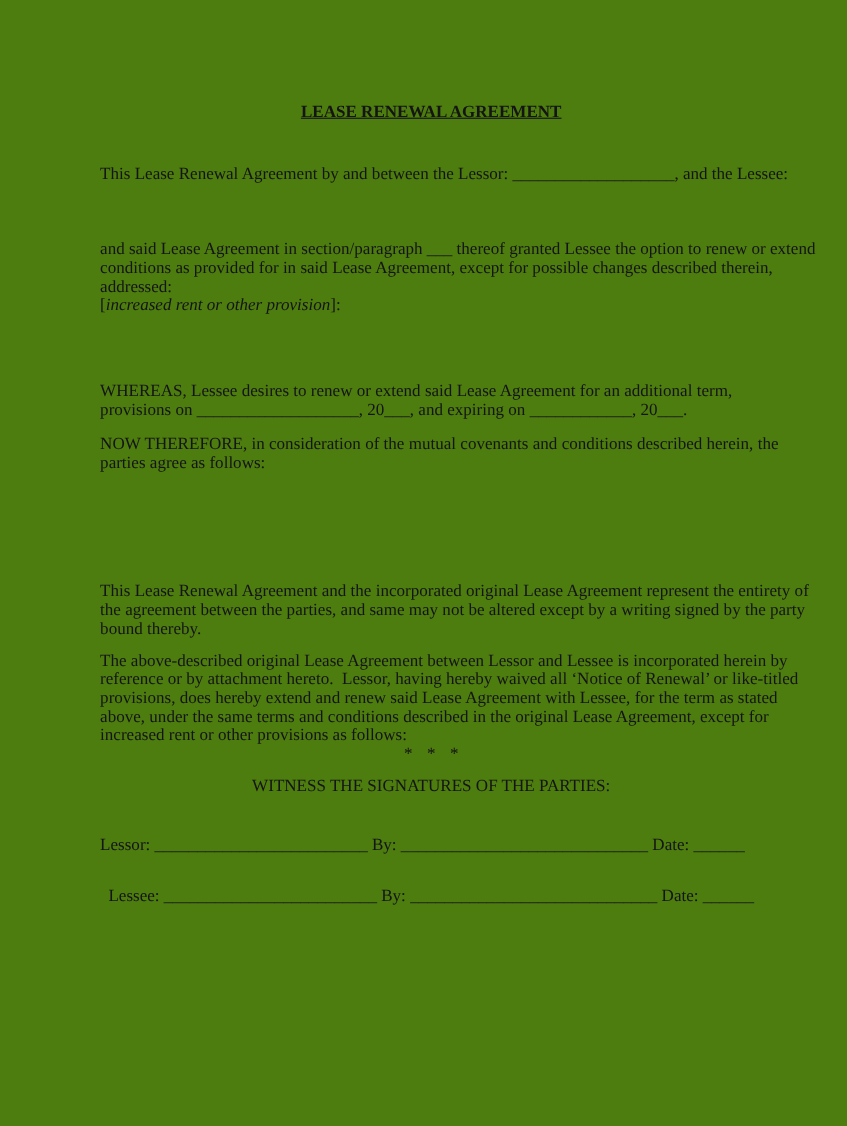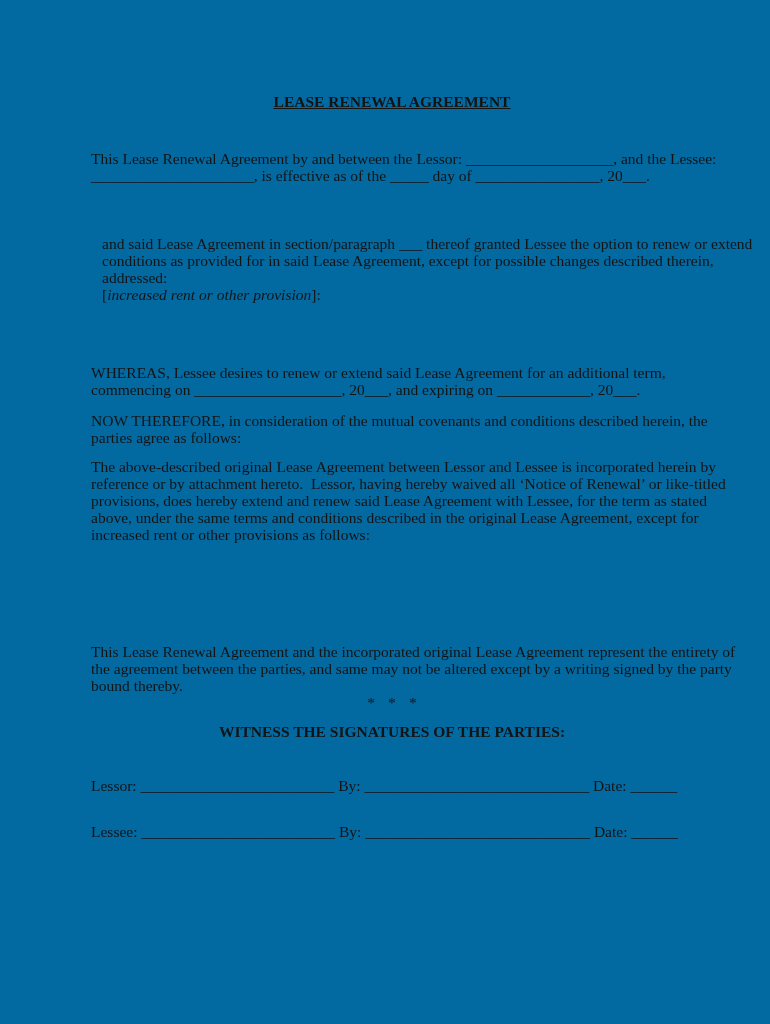--- a/index.html
+++ b/index.html
@@ -1,82 +1,81 @@
 <!DOCTYPE html>
 <html><head>
 <meta charset="utf-8">
 <style>
   html,body { margin:0; padding:0; background:#e8e8e8; }
   .page {
-    width:770px; height:1024px; margin:0 auto; background:#0369a1;
+    width:770px; height:1024px; margin:0 auto; background:#4d7c0f;
     box-sizing:border-box; padding:93px 77px 0 91px;
     font-family:"Liberation Serif","DejaVu Serif",serif;
     font-size:15.5px; line-height:17px; color:#141414;
     overflow:hidden;
   }
   .title {
     font-size:15.5px; font-weight:bold; text-decoration:underline;
     text-align:center; margin:0; line-height:17px;
   }
   .para { margin:14px 0 0 0; }
   .para .line { display:block; white-space:pre; }
   .p1 { margin-top:40px; }
-  .p3 { margin-top:51px;margin-left:11px; }
+  .p3 { margin-top:51px; }
   .p4 { margin-top:61px; }
   .p6 { margin-top:12px; }
   .p7 { margin-top:100px; }
   .asterisks { text-align:center; word-spacing:0.6em; margin:0; line-height:17px; }
-  .witness { text-align:center; margin:12px 0 0 0; line-height:17px;font-weight:bold; }
+  .witness { text-align:center; margin:12px 0 0 0; line-height:17px; }
   .sig-row { white-space:pre; line-height:17px; }
   .sig-row-lessor { margin-top:37px; }
-  .sig-row-lessee { margin-top:29px; }
+  .sig-row-lessee { margin-top:29px;text-align:center; }
   em.provision { font-style:italic; }
 </style>
 </head>
 <body>
 
 <div class="page">
 
   <h1 class="title">LEASE RENEWAL AGREEMENT</h1>
 
   <p class="para p1">
     <span class="line">This Lease Renewal Agreement by and between the Lessor: ___________________, and the Lessee:</span>
-    <span class="line">_____________________, is effective as of the _____ day of ________________, 20___.</span>
   </p>
 
 
   <p class="para p3">
     <span class="line">and said Lease Agreement in section/paragraph ___ thereof granted Lessee the option to renew or extend</span>
     <span class="line">conditions as provided for in said Lease Agreement, except for possible changes described therein,</span>
     <span class="line">addressed:</span>
     <span class="line"><span>[</span><em class="provision">increased rent or other provision</em><span>]:</span></span>
   </p>
 
   <p class="para p4">
     <span class="line">WHEREAS, Lessee desires to renew or extend said Lease Agreement for an additional term,</span>
-    <span class="line">commencing on ___________________, 20___, and expiring on ____________, 20___.</span>
+    <span class="line">provisions on ___________________, 20___, and expiring on ____________, 20___.</span>
   </p>
 
   <p class="para p5">
     <span class="line">NOW THEREFORE, in consideration of the mutual covenants and conditions described herein, the</span>
     <span class="line">parties agree as follows:</span>
+  </p>
+
+  <p class="para p7">
+    <span class="line">This Lease Renewal Agreement and the incorporated original Lease Agreement represent the entirety of</span>
+    <span class="line">the agreement between the parties, and same may not be altered except by a writing signed by the party</span>
+    <span class="line">bound thereby.</span>
   </p>
 
   <p class="para p6">
     <span class="line">The above-described original Lease Agreement between Lessor and Lessee is incorporated herein by</span>
     <span class="line">reference or by attachment hereto.  Lessor, having hereby waived all ‘Notice of Renewal’ or like-titled</span>
     <span class="line">provisions, does hereby extend and renew said Lease Agreement with Lessee, for the term as stated</span>
     <span class="line">above, under the same terms and conditions described in the original Lease Agreement, except for</span>
     <span class="line">increased rent or other provisions as follows:</span>
-  </p>
-
-  <p class="para p7">
-    <span class="line">This Lease Renewal Agreement and the incorporated original Lease Agreement represent the entirety of</span>
-    <span class="line">the agreement between the parties, and same may not be altered except by a writing signed by the party</span>
-    <span class="line">bound thereby.</span>
   </p>
 
   <div class="asterisks">* * *</div>
 
   <div class="witness">WITNESS THE SIGNATURES OF THE PARTIES:</div>
 
   <div class="sig-row sig-row-lessor"><span>Lessor:</span> <span>_________________________</span> <span>By:</span> <span>_____________________________</span> <span>Date:</span> <span>______</span></div>
 
   <div class="sig-row sig-row-lessee"><span>Lessee:</span> <span>_________________________</span> <span>By:</span> <span>_____________________________</span> <span>Date:</span> <span>______</span></div>
 

